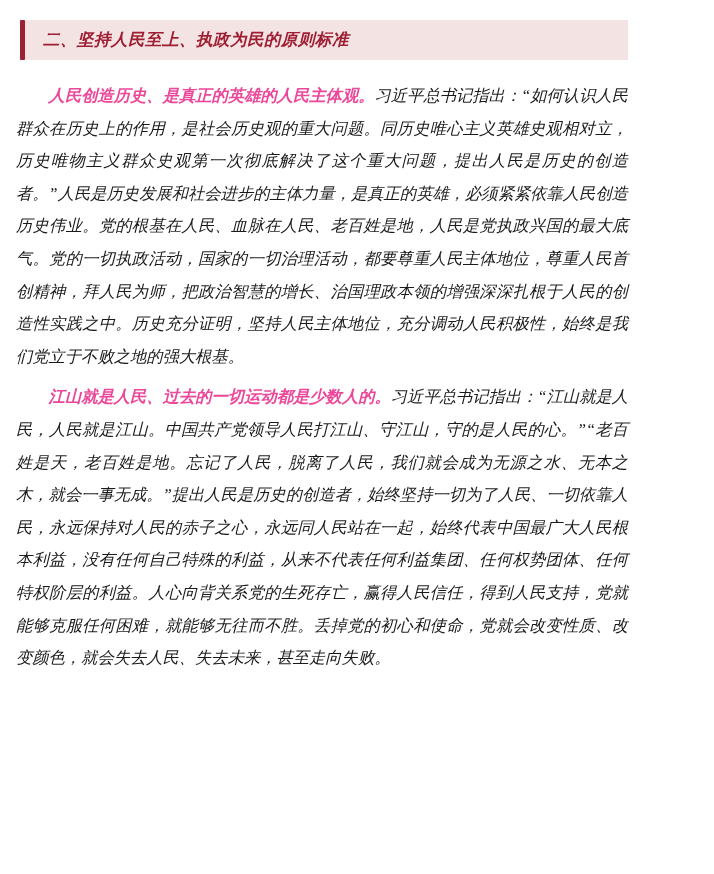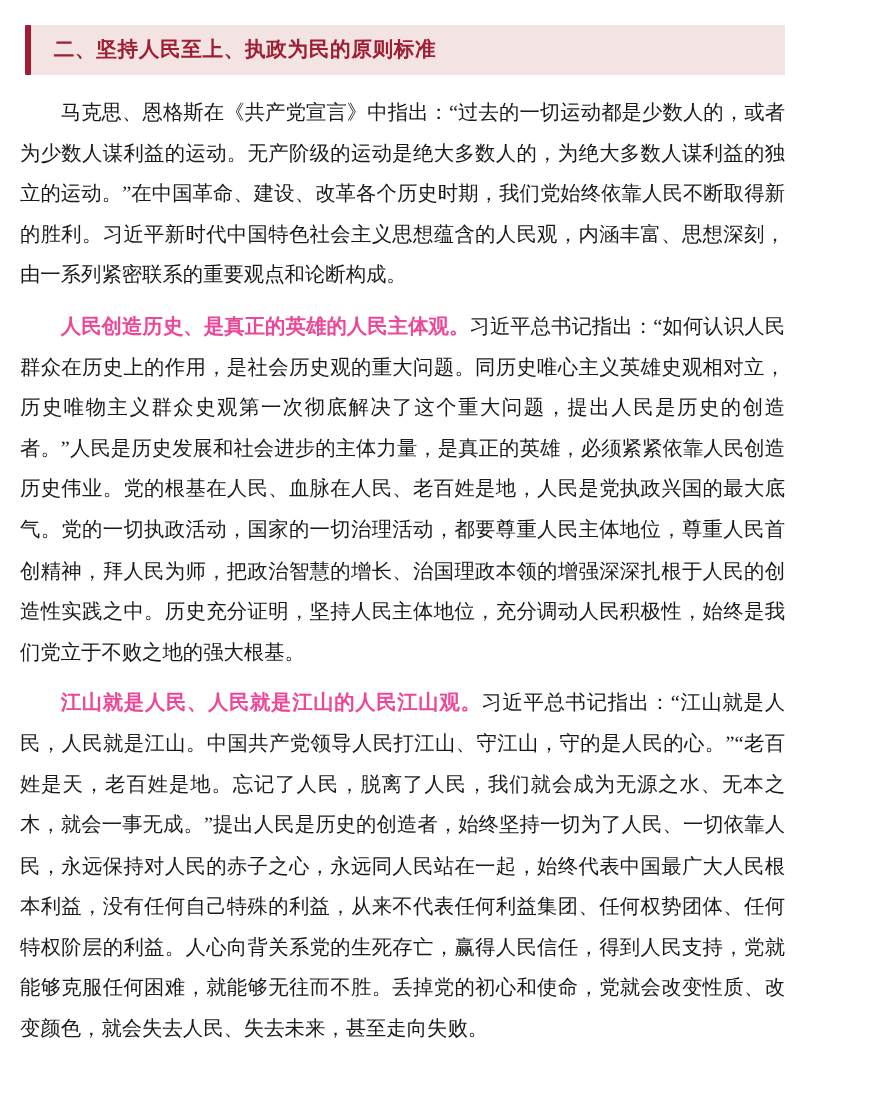--- a/index.html
+++ b/index.html
@@ -10,20 +10,21 @@
   body {
     width: 714px;
     min-height: 874px;
     font-family: "Liberation Serif", "DejaVu Serif", serif;
     color: #1a1a1a;
   }
   .page {
     width: 644px;
     box-sizing: border-box;
     padding: 14px 16px 10px 16px;
+    font-style: italic;
   }
   .section-heading {
     display: flex;
     align-items: stretch;
     margin: 6px 0 14px 4px;
   }
   .heading-bar {
     width: 5px;
     background: #9e1f33;
     flex: 0 0 5px;
@@ -71,30 +72,27 @@
 
   <div class="section-heading">
     <div class="heading-bar"></div>
     <div class="heading-box">
       <span class="heading-text">二、坚持人民至上、执政为民的原则标准</span>
     </div>
   </div>
 
   <div class="body-text">
 
-    <p class="para">
-      <span>马克思、恩格斯在《共产党宣言》中指出：“过去的一切运动都是少数人的，或者为少数人谋利益的运动。无产阶级的运动是绝大多数人的，为绝大多数人谋利益的独立的运动。”在中国革命、建设、改革各个历史时期，我们党始终依靠人民不断取得新的胜利。习近平新时代中国特色社会主义思想蕴含的人民观，内涵丰富、思想深刻，由一系列紧密联系的重要观点和论断构成。</span>
-    </p>
 
     <div class="spacer"></div>
 
     <p class="para">
       <span class="lead">人民创造历史、是真正的英雄的人民主体观。</span><span>习近平总书记指出：“如何认识人民群众在历史上的作用，是社会历史观的重大问题。同历史唯心主义英雄史观相对立，历史唯物主义群众史观第一次彻底解决了这个重大问题，提出人民是历史的创造者。”人民是历史发展和社会进步的主体力量，是真正的英雄，必须紧紧依靠人民创造历史伟业。党的根基在人民、血脉在人民、老百姓是地，人民是党执政兴国的最大底气。党的一切执政活动，国家的一切治理活动，都要尊重人民主体地位，尊重人民首创精神，拜人民为师，把政治智慧的增长、治国理政本领的增强深深扎根于人民的创造性实践之中。历史充分证明，坚持人民主体地位，充分调动人民积极性，始终是我们党立于不败之地的强大根基。</span>
     </p>
 
     <div class="spacer"></div>
 
     <p class="para">
-      <span class="lead">江山就是人民、人民就是江山的人民江山观。</span><span>习近平总书记指出：“江山就是人民，人民就是江山。中国共产党领导人民打江山、守江山，守的是人民的心。”“老百姓是天，老百姓是地。忘记了人民，脱离了人民，我们就会成为无源之水、无本之木，就会一事无成。”提出人民是历史的创造者，始终坚持一切为了人民、一切依靠人民，永远保持对人民的赤子之心，永远同人民站在一起，始终代表中国最广大人民根本利益，没有任何自己特殊的利益，从来不代表任何利益集团、任何权势团体、任何特权阶层的利益。人心向背关系党的生死存亡，赢得人民信任，得到人民支持，党就能够克服任何困难，就能够无往而不胜。丢掉党的初心和使命，党就会改变性质、改变颜色，就会失去人民、失去未来，甚至走向失败。</span>
+      <span class="lead">江山就是人民、过去的一切运动都是少数人的。</span><span>习近平总书记指出：“江山就是人民，人民就是江山。中国共产党领导人民打江山、守江山，守的是人民的心。”“老百姓是天，老百姓是地。忘记了人民，脱离了人民，我们就会成为无源之水、无本之木，就会一事无成。”提出人民是历史的创造者，始终坚持一切为了人民、一切依靠人民，永远保持对人民的赤子之心，永远同人民站在一起，始终代表中国最广大人民根本利益，没有任何自己特殊的利益，从来不代表任何利益集团、任何权势团体、任何特权阶层的利益。人心向背关系党的生死存亡，赢得人民信任，得到人民支持，党就能够克服任何困难，就能够无往而不胜。丢掉党的初心和使命，党就会改变性质、改变颜色，就会失去人民、失去未来，甚至走向失败。</span>
     </p>
 
   </div>
 </div>
 
 </body></html>

